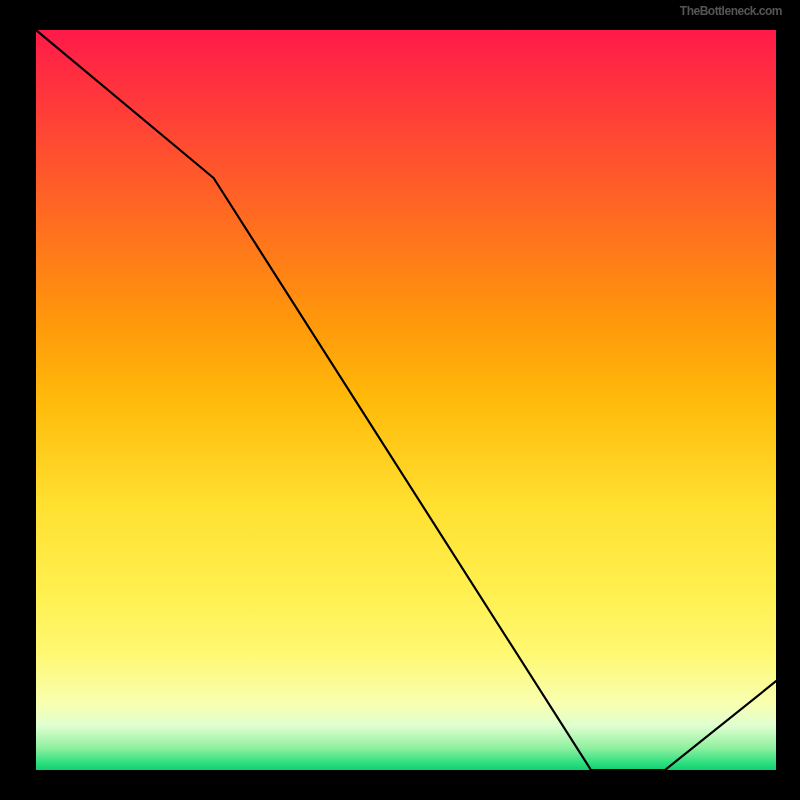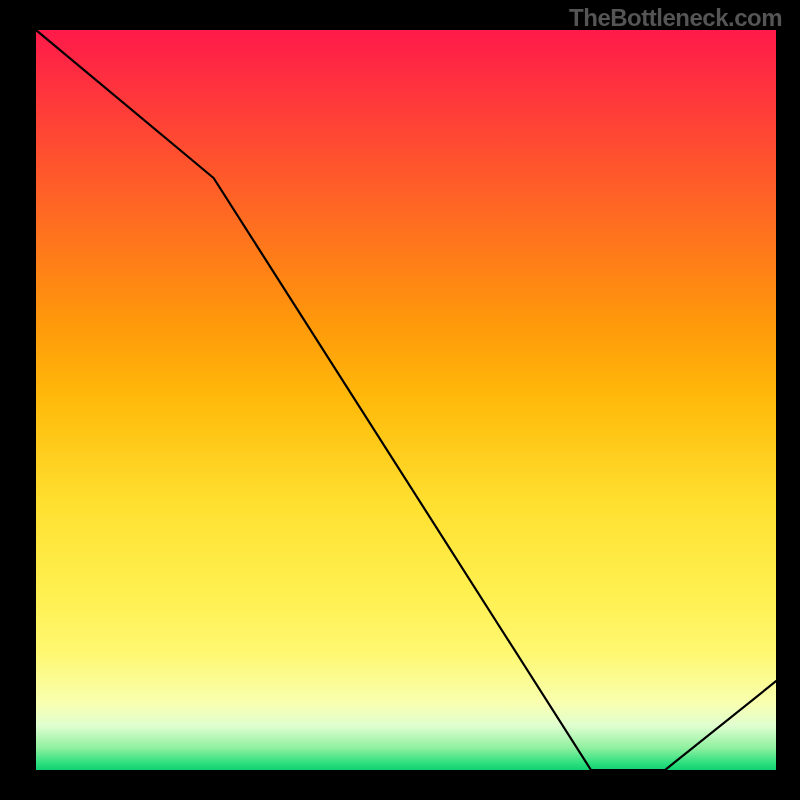--- a/index.html
+++ b/index.html
@@ -9,21 +9,21 @@
     background: #000;
     position: relative;
     font-family: Arial, sans-serif;
     overflow: hidden;
   }
   .watermark {
     position: absolute;
     top: 4px;
     right: 18px;
     color: #555;
-    font-size: 24px;
+    font-size: 12px;
     font-weight: bold;
     letter-spacing: -0.5px;
     z-index: 10;
   }
   .plot-area {
     position: absolute;
     left: 36px;
     top: 30px;
     width: 740px;
     height: 740px;

